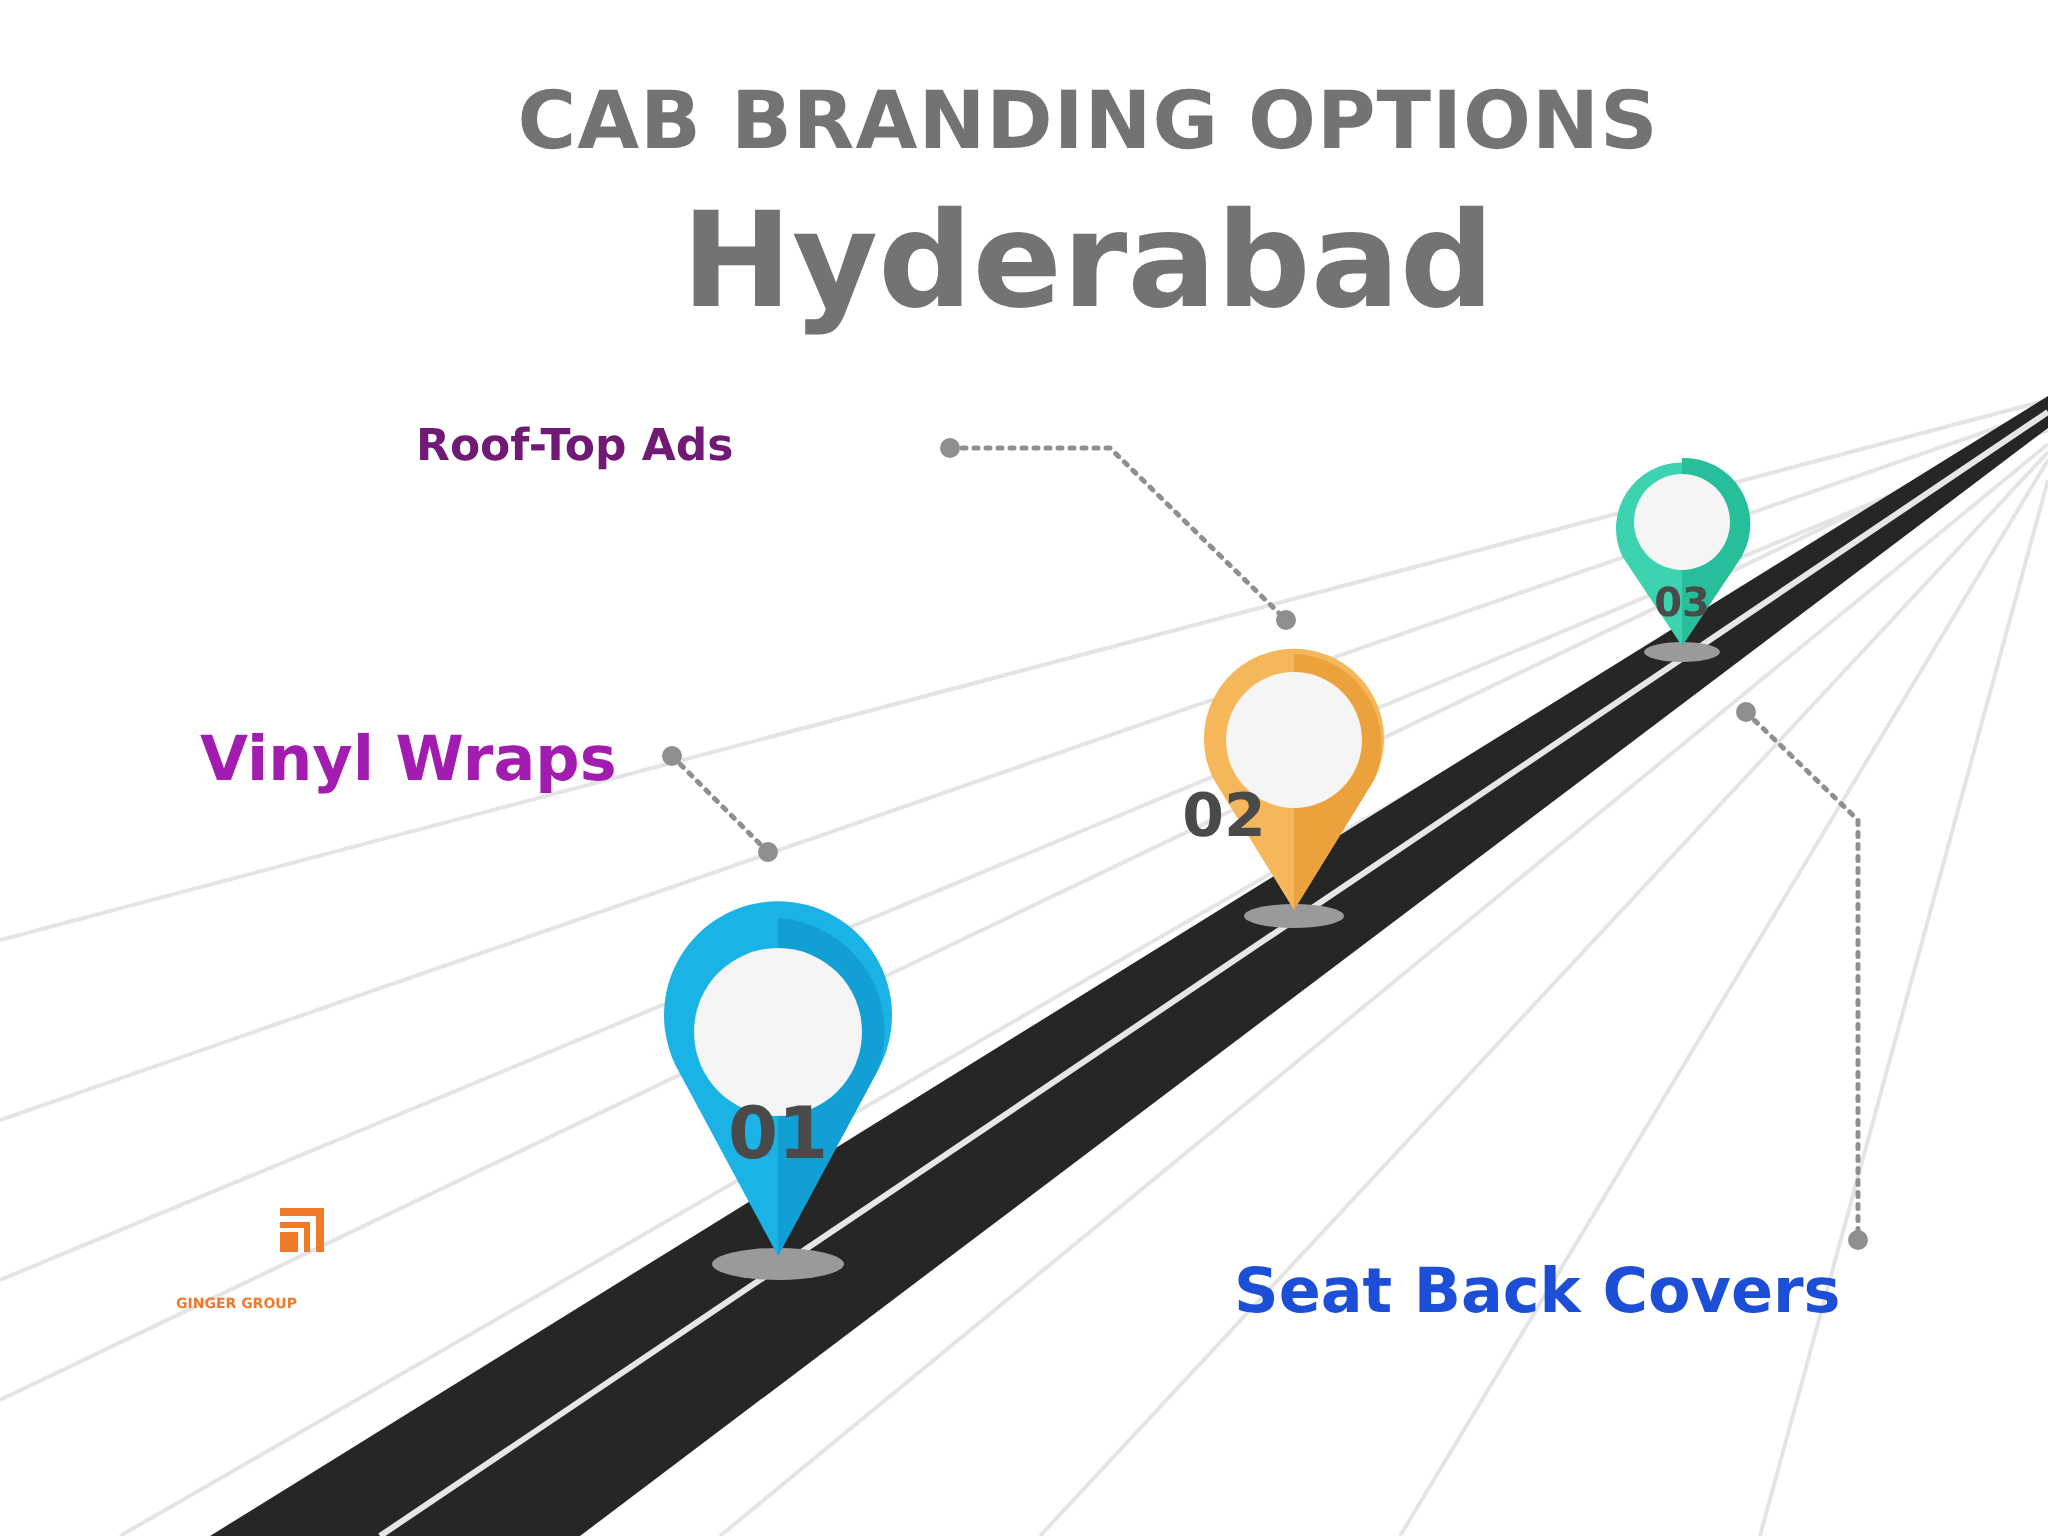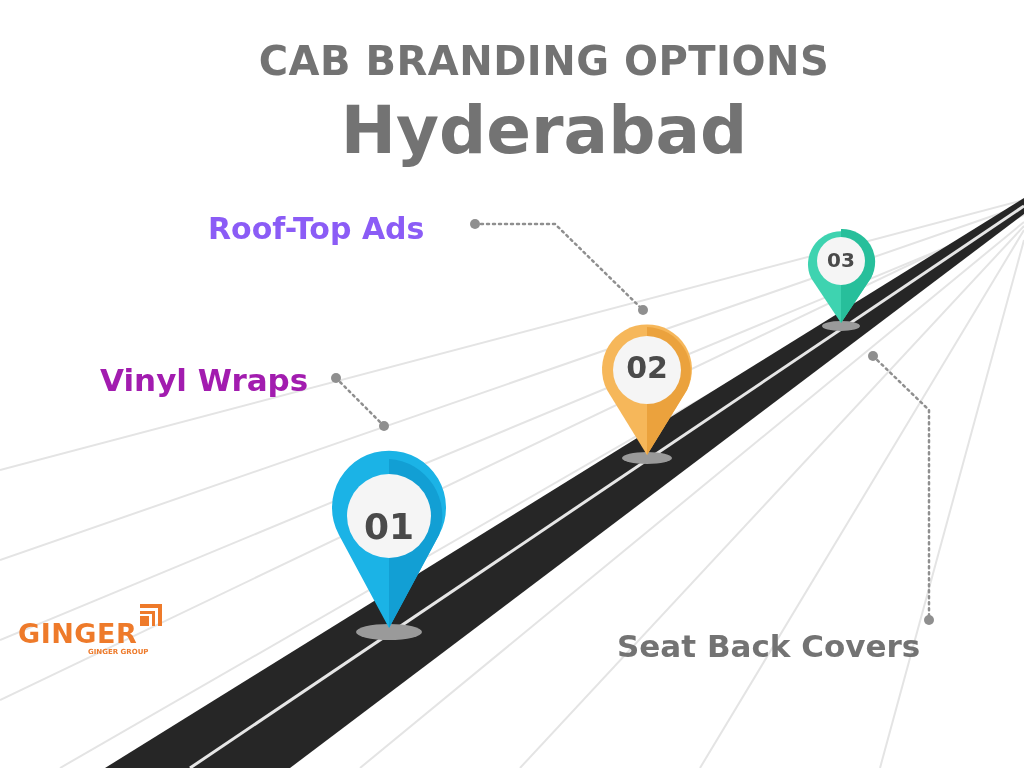--- a/index.html
+++ b/index.html
@@ -3,29 +3,29 @@
 <meta charset="utf-8">
 <style>
   html, body { margin: 0; padding: 0; background: #ffffff; }
   body { width: 1024px; height: 768px; position: relative; overflow: hidden; font-family: "DejaVu Sans", sans-serif; }
   .scene { position: absolute; left: 0; top: 0; width: 1024px; height: 768px; }
   .title { position: absolute; left: 0; width: 1024px; text-align: center; color: #737373; font-weight: bold; margin: 0; padding-left: 32px; }
   .title-main { top: 38px; font-size: 40px; letter-spacing: 0.5px; font-family: "DejaVu Sans", sans-serif; }
   .title-city { top: 92px; font-size: 66px; font-family: "DejaVu Sans", sans-serif; }
   .label { position: absolute; font-weight: bold; font-family: "DejaVu Sans", sans-serif; white-space: nowrap; }
   .label-vinyl { left: 100px; top: 362px; font-size: 31px; color: #a21caf; }
-  .label-roof { left: 208px; top: 211px; font-size: 30px; color: #8b5cf6; }
-  .label-seat { left: 617px; top: 628px; font-size: 31px; color: #737373; }
+  .label-roof { left: 208px; top: 211px; font-size: 22px; color: #701a75; }
+  .label-seat { left: 617px; top: 628px; font-size: 31px; color: #1d4ed8; }
   .logo { position: absolute; left: 18px; top: 604px; width: 150px; height: 60px; }
   .logo-word { position: absolute; left: 0; top: 14px; font-size: 27px; font-weight: bold; color: #ee7a2a; font-family: "DejaVu Sans", sans-serif; letter-spacing: 0.5px; }
   .logo-sub { position: absolute; left: 70px; top: 44px; font-size: 7px; font-weight: bold; color: #ee7a2a; font-family: "DejaVu Sans", sans-serif; }
   .logo-mark { position: absolute; left: 122px; top: 0px; width: 22px; height: 22px; }
-  .pin-num { position: absolute; text-align: center; font-weight: bold; color: #4a4a4a; font-family: "DejaVu Sans", sans-serif; }
+  .pin-num { position: absolute; text-align: center; font-weight: bold; color: #4a4a4a; font-family: "DejaVu Sans", sans-serif; margin-top: 41px; }
   .pin1-num { left: 346px; top: 506px; width: 86px; font-size: 36px; }
-  .pin2-num { left: 611px; top: 350px; width: 72px; font-size: 30px; }
+  .pin2-num { left: 576px; top: 350px; width: 72px; font-size: 30px; }
   .pin3-num { left: 813px; top: 248px; width: 56px; font-size: 20px; }
 </style>
 </head>
 <body>
 
 <svg class="scene" viewBox="0 0 1024 768" xmlns="http://www.w3.org/2000/svg">
 
   <g stroke="#e4e4e4" stroke-width="2" fill="none">
     <line x1="0" y1="640" x2="1024" y2="215"></line>
     <line x1="0" y1="700" x2="1024" y2="210"></line>
@@ -89,15 +89,14 @@
 <div class="label label-seat">Seat Back Covers</div>
 
 <div class="logo">
   <svg class="logo-mark" viewBox="0 0 22 22" xmlns="http://www.w3.org/2000/svg">
     <rect x="0" y="0" width="22" height="4" fill="#ee7a2a"></rect>
     <rect x="18" y="0" width="4" height="22" fill="#ee7a2a"></rect>
     <rect x="0" y="7" width="15" height="3" fill="#ee7a2a"></rect>
     <rect x="12" y="7" width="3" height="15" fill="#ee7a2a"></rect>
     <rect x="0" y="12" width="9" height="10" fill="#ee7a2a"></rect>
   </svg>
-  <div class="logo-word">GINGER</div>
   <div class="logo-sub">GINGER GROUP</div>
 </div>
 
 </body></html>

